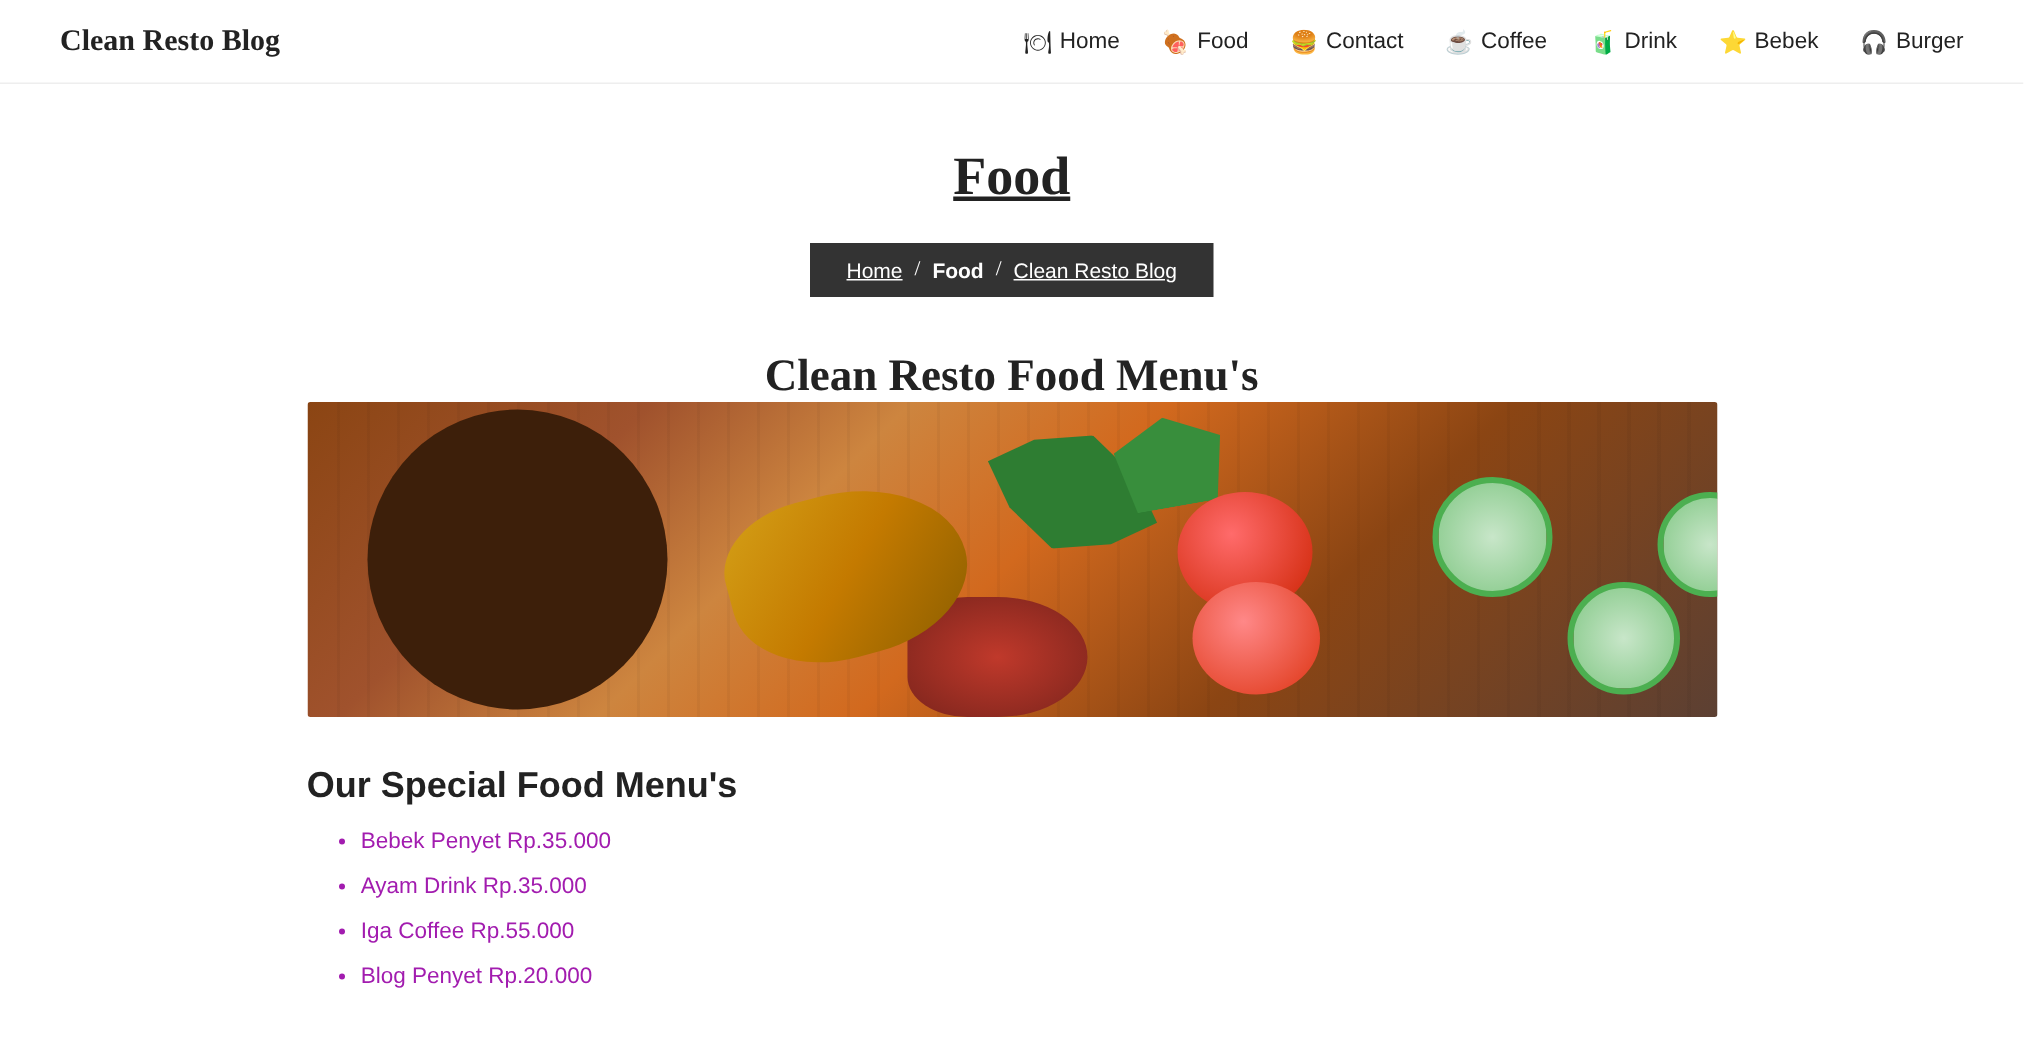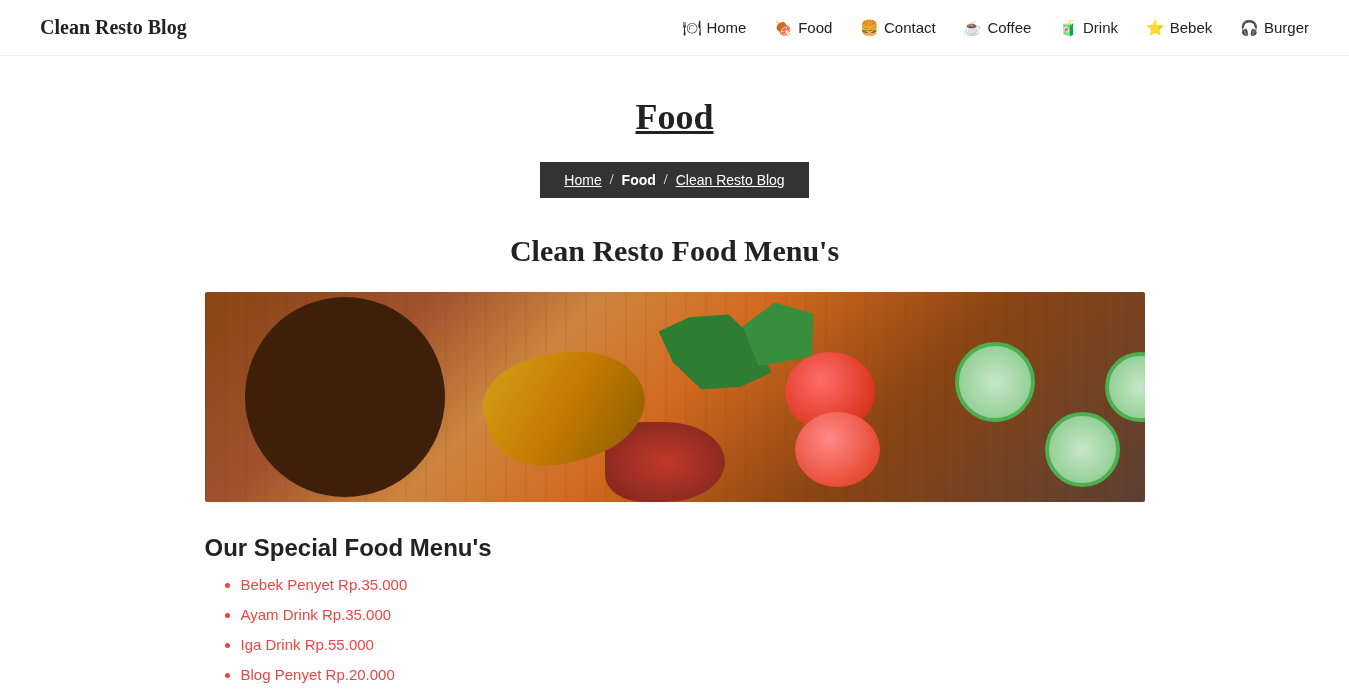--- a/index.html
+++ b/index.html
@@ -89,21 +89,20 @@
       color: #fff;
       font-size: 14px;
       font-family: Arial, sans-serif;
       text-decoration: underline;
     }
     
     .section-title {
       font-size: 30px;
       font-weight: bold;
       text-align: center;
-      margin-bottom: 24px;
       font-family: Georgia, serif;
     }
     
     .hero-image-container {
       width: 100%;
       height: 210px;
       position: relative;
       overflow: hidden;
       margin-bottom: 32px;
       border-radius: 2px;
@@ -264,21 +263,21 @@
       font-family: Arial, sans-serif;
     }
     .menu-list {
       list-style: disc;
       padding-left: 36px;
       font-family: Arial, sans-serif;
       font-size: 15px;
       line-height: 2;
     }
     .menu-list li {
-      color: #ef4444;
+      color: #a21caf;
     }
   </style>
 </head>
 <body>
 
 <nav>
   <div class="nav-brand">Clean Resto Blog</div>
   <ul class="nav-links">
     <li>
       <a href="#">
@@ -368,21 +367,21 @@
   <div>
     <h3 class="menu-section-title">Our Special Food Menu's</h3>
     <ul class="menu-list">
       <li>
         <span>Bebek Penyet Rp.35.000</span>
       </li>
       <li>
         <span>Ayam Drink Rp.35.000</span>
       </li>
       <li>
-        <span>Iga Drink Rp.55.000</span>
+        <span>Iga Coffee Rp.55.000</span>
       </li>
       <li>
         <span>Blog Penyet Rp.20.000</span>
       </li>
 
     </ul>
   </div>
 
 </div>
 

